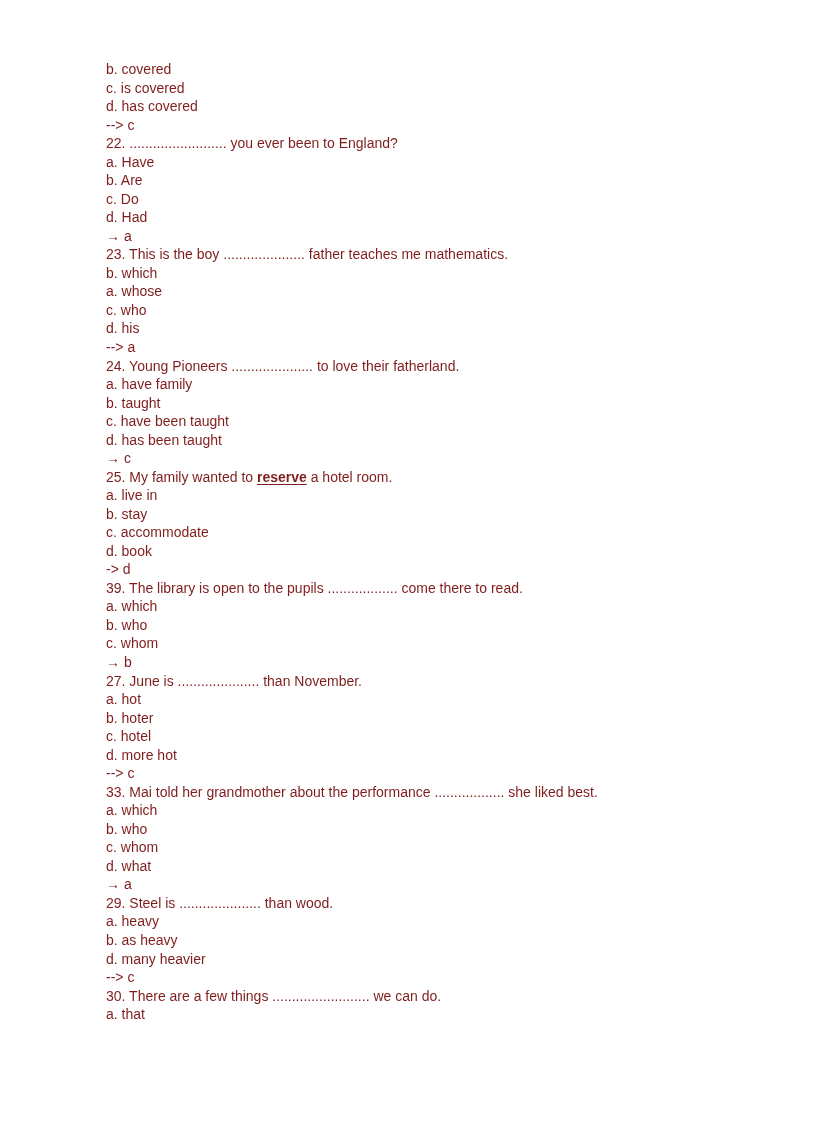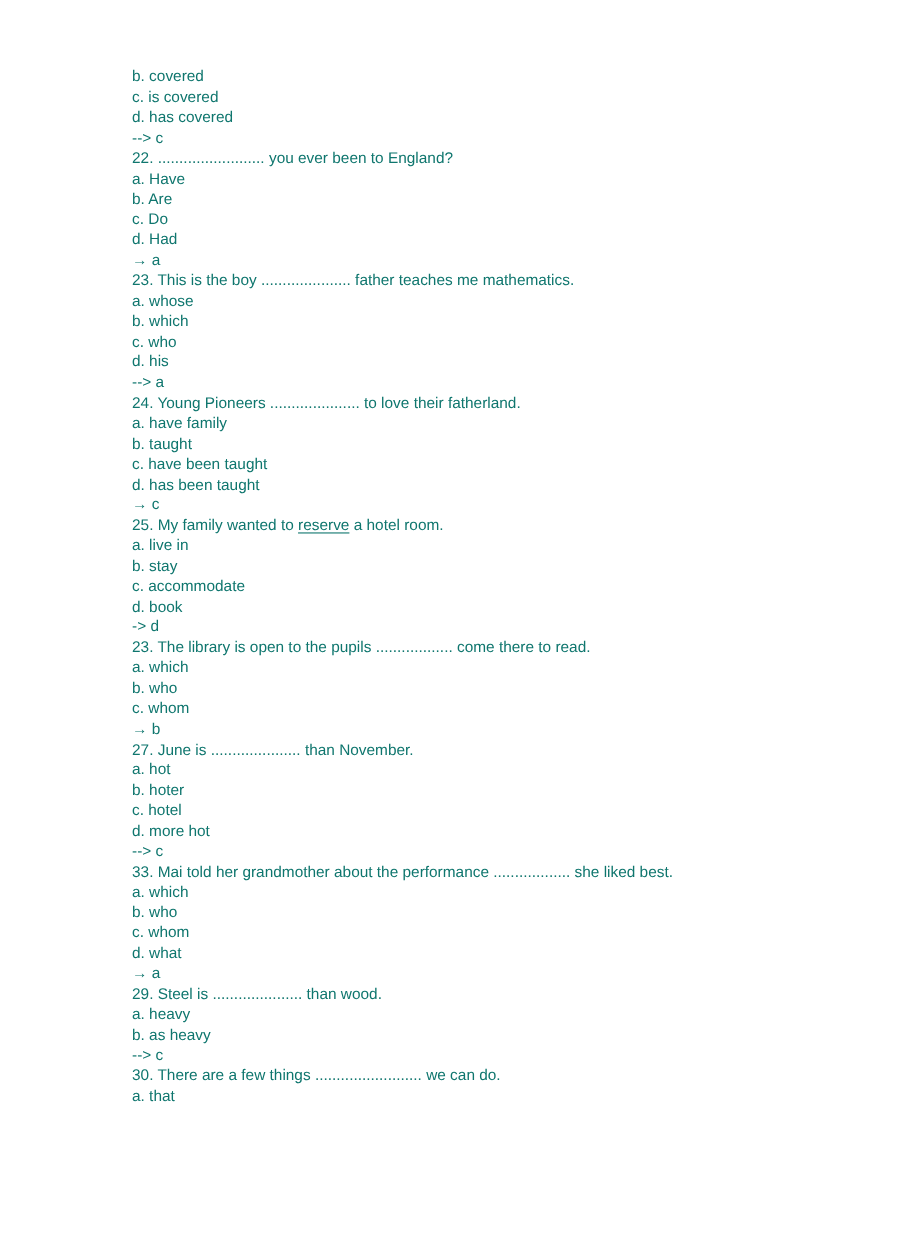--- a/index.html
+++ b/index.html
@@ -9,86 +9,88 @@
   }
   .page {
     position: relative;
     width: 816px;
     height: 1123px;
     background: #ffffff;
     overflow: hidden;
   }
   .content {
     position: absolute;
-    left: 120px;
+    left: 106px;
     top: 60px;
     width: 660px;
     font-family: "Liberation Sans", "DejaVu Sans", sans-serif;
     font-size: 14px;
     line-height: 18.53px;
-    color: #0f766e;
+    color: #7f1d1d;
   }
   .line {
     white-space: pre-wrap;
   }
   .u {
     text-decoration: underline;
     text-underline-offset: 2px;
+    font-weight: bold;
   }
 </style>
 </head>
 <body>
 
 <div class="page">
   <div class="content" id="quiz-content">
       <div class="line"><span>b. covered</span></div>
       <div class="line"><span>c. is covered</span></div>
       <div class="line"><span>d. has covered</span></div>
       <div class="line"><span>--&gt; c</span></div>
       <div class="line"><span>22. ......................... you ever been to England?</span></div>
       <div class="line"><span>a. Have</span></div>
       <div class="line"><span>b. Are</span></div>
       <div class="line"><span>c. Do</span></div>
       <div class="line"><span>d. Had</span></div>
       <div class="line"><span>→ a</span></div>
       <div class="line"><span>23. This is the boy ..................... father teaches me mathematics.</span></div>
+      <div class="line"><span>b. which</span></div>
       <div class="line"><span>a. whose</span></div>
-      <div class="line"><span>b. which</span></div>
       <div class="line"><span>c. who</span></div>
       <div class="line"><span>d. his</span></div>
       <div class="line"><span>--&gt; a</span></div>
       <div class="line"><span>24. Young Pioneers ..................... to love their fatherland.</span></div>
       <div class="line"><span>a. have family</span></div>
       <div class="line"><span>b. taught</span></div>
       <div class="line"><span>c. have been taught</span></div>
       <div class="line"><span>d. has been taught</span></div>
       <div class="line"><span>→ c</span></div>
       <div class="line"><span>25. My family wanted to </span><span class="u">reserve</span><span> a hotel room.</span></div>
       <div class="line"><span>a. live in</span></div>
       <div class="line"><span>b. stay</span></div>
       <div class="line"><span>c. accommodate</span></div>
       <div class="line"><span>d. book</span></div>
       <div class="line"><span>-&gt; d</span></div>
-      <div class="line"><span>23. The library is open to the pupils .................. come there to read.</span></div>
+      <div class="line"><span>39. The library is open to the pupils .................. come there to read.</span></div>
       <div class="line"><span>a. which</span></div>
       <div class="line"><span>b. who</span></div>
       <div class="line"><span>c. whom</span></div>
       <div class="line"><span>→ b</span></div>
       <div class="line"><span>27. June is ..................... than November.</span></div>
       <div class="line"><span>a. hot</span></div>
       <div class="line"><span>b. hoter</span></div>
       <div class="line"><span>c. hotel</span></div>
       <div class="line"><span>d. more hot</span></div>
       <div class="line"><span>--&gt; c</span></div>
       <div class="line"><span>33. Mai told her grandmother about the performance .................. she liked best.</span></div>
       <div class="line"><span>a. which</span></div>
       <div class="line"><span>b. who</span></div>
       <div class="line"><span>c. whom</span></div>
       <div class="line"><span>d. what</span></div>
       <div class="line"><span>→ a</span></div>
       <div class="line"><span>29. Steel is ..................... than wood.</span></div>
       <div class="line"><span>a. heavy</span></div>
       <div class="line"><span>b. as heavy</span></div>
+      <div class="line"><span>d. many heavier</span></div>
       <div class="line"><span>--&gt; c</span></div>
       <div class="line"><span>30. There are a few things ......................... we can do.</span></div>
       <div class="line"><span>a. that</span></div>
     </div>
 </div>
 
 </body></html>

